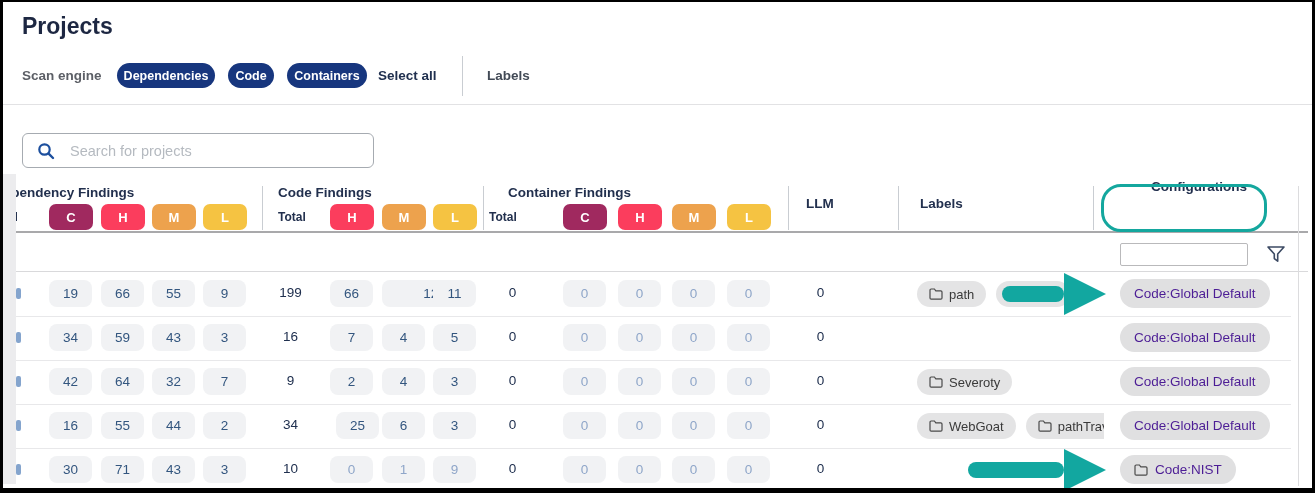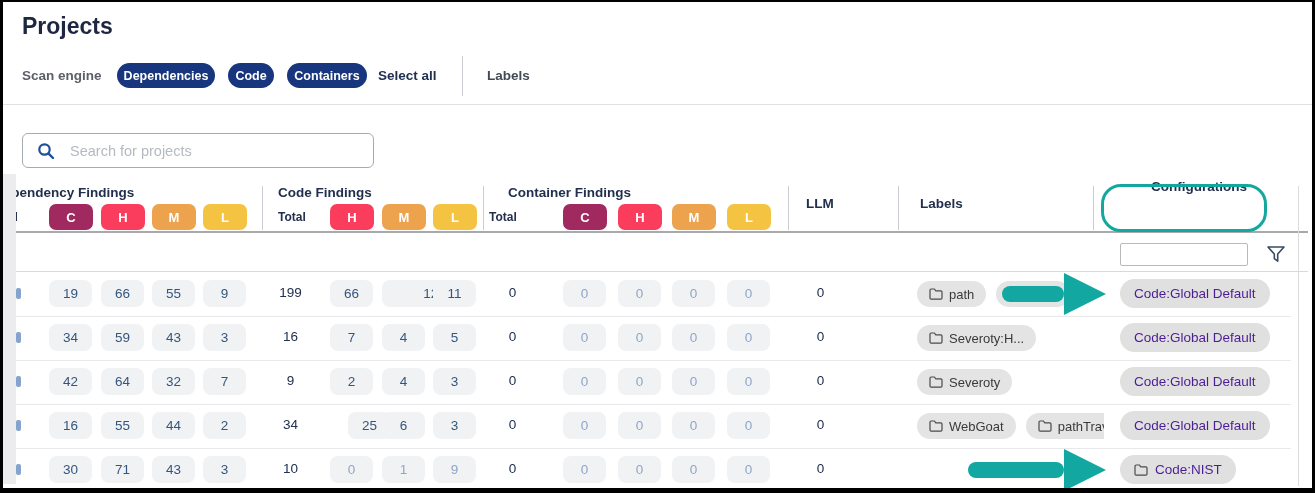--- a/index.html
+++ b/index.html
@@ -188,28 +188,20 @@
         <div class="plain-num" style="left: 268px;">16</div>
         <div class="num-pill" style="left: 330px;">7</div>
         <div class="num-pill" style="left: 382px;">4</div>
         <div class="num-pill" style="left: 433px;">5</div>
         <div class="plain-num" style="left: 490px;">0</div>
         <div class="num-pill light" style="left: 563px;">0</div>
         <div class="num-pill light" style="left: 618px;">0</div>
         <div class="num-pill light" style="left: 672px;">0</div>
         <div class="num-pill light" style="left: 727px;">0</div>
         <div class="plain-num" style="left: 798px;">0</div>
-        <div class="chips-wrap">
-          <div class="chip">
-            <svg width="14" height="12" viewBox="0 0 14 12">
-              <path d="M1 2.2 a1.2 1.2 0 0 1 1.2-1.2 h3.2 l1.4 1.8 h5 a1.2 1.2 0 0 1 1.2 1.2 v6 a1.2 1.2 0 0 1 -1.2 1.2 h-9.6 a1.2 1.2 0 0 1 -1.2 -1.2 z" fill="none" stroke="#4a4a4a" stroke-width="1.2"></path>
-            </svg>
-            <span>Severoty:H...</span>
-          </div>
-        </div>
         <div class="cfg-wrap">
           <div class="cfg-chip">
             <span>Code:Global Default</span>
           </div>
         </div>
       </div>
       <div class="abs t-row" style="top: 360px;">
         <div class="frag"></div>
         <div class="num-pill" style="left: 49px;">42</div>
         <div class="num-pill" style="left: 101px;">64</div>
@@ -239,21 +231,21 @@
           </div>
         </div>
       </div>
       <div class="abs t-row" style="top: 404px;">
         <div class="frag"></div>
         <div class="num-pill" style="left: 49px;">16</div>
         <div class="num-pill" style="left: 101px;">55</div>
         <div class="num-pill" style="left: 152px;">44</div>
         <div class="num-pill" style="left: 203px;">2</div>
         <div class="plain-num" style="left: 268px;">34</div>
-        <div class="num-pill" style="left: 348px;">25</div>
+        <div class="num-pill" style="left: 336px;">25</div>
         <div class="num-pill" style="left: 382px;">6</div>
         <div class="num-pill" style="left: 433px;">3</div>
         <div class="plain-num" style="left: 490px;">0</div>
         <div class="num-pill light" style="left: 563px;">0</div>
         <div class="num-pill light" style="left: 618px;">0</div>
         <div class="num-pill light" style="left: 672px;">0</div>
         <div class="num-pill light" style="left: 727px;">0</div>
         <div class="plain-num" style="left: 798px;">0</div>
         <div class="chips-wrap">
           <div class="chip">

